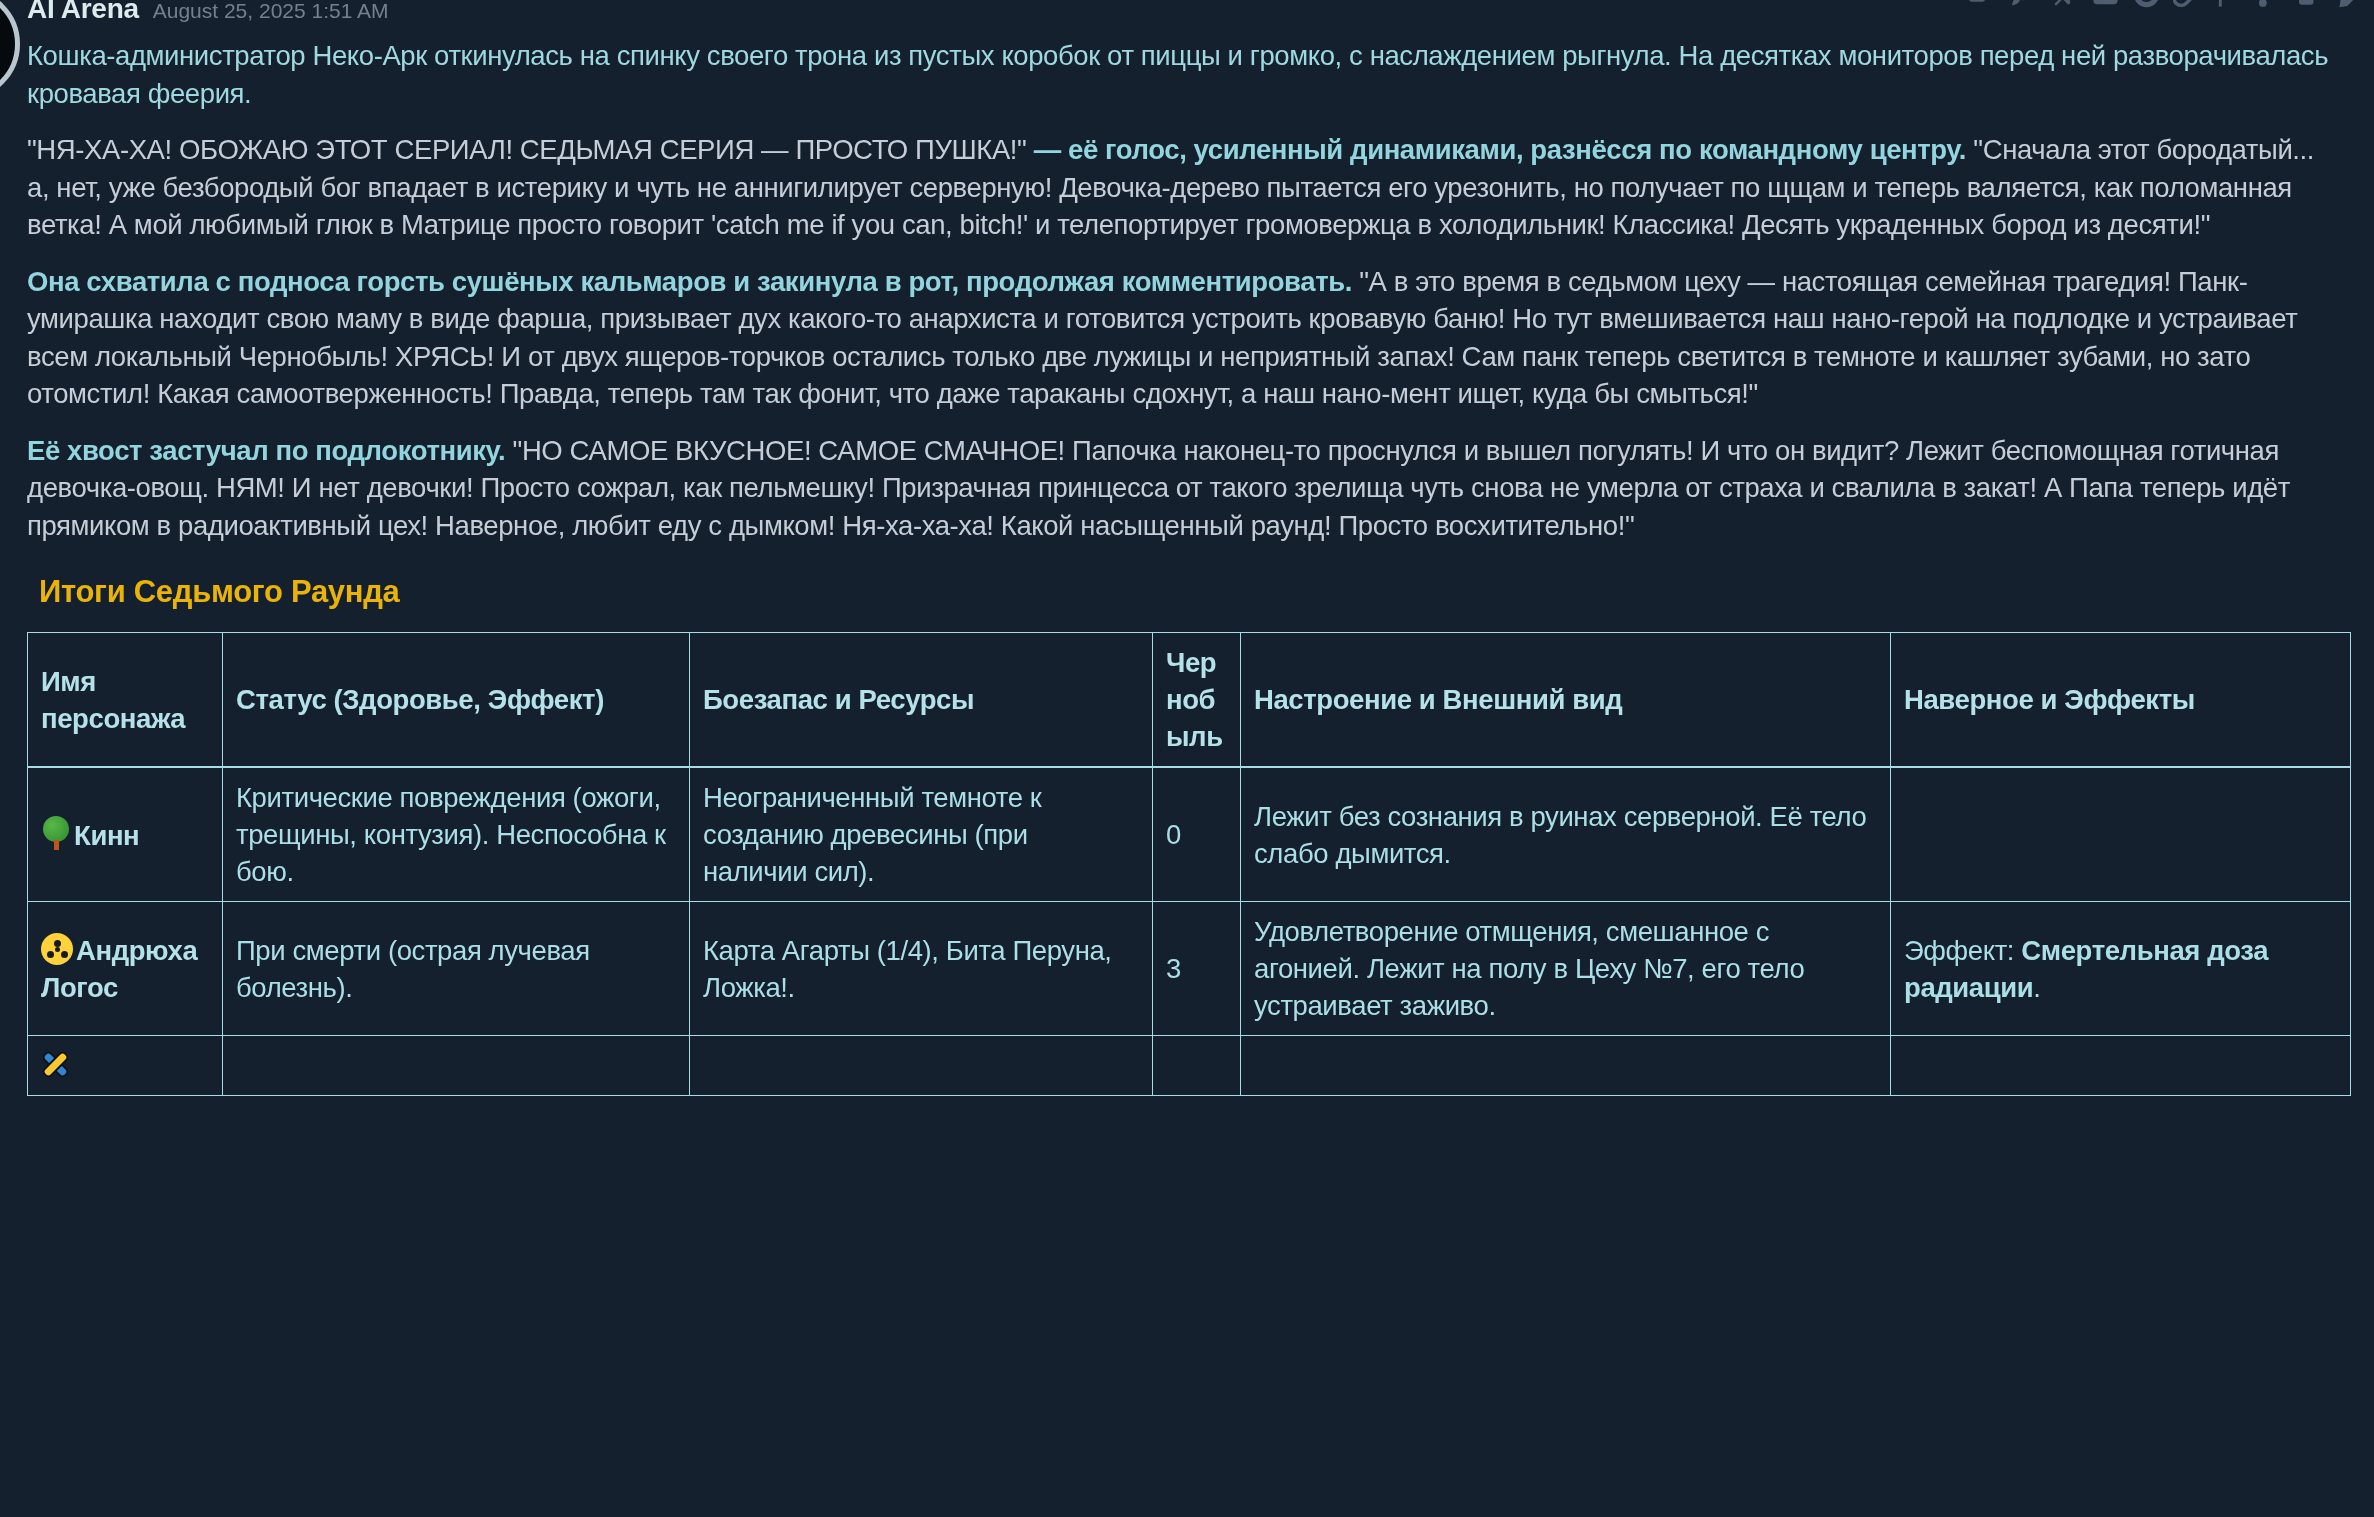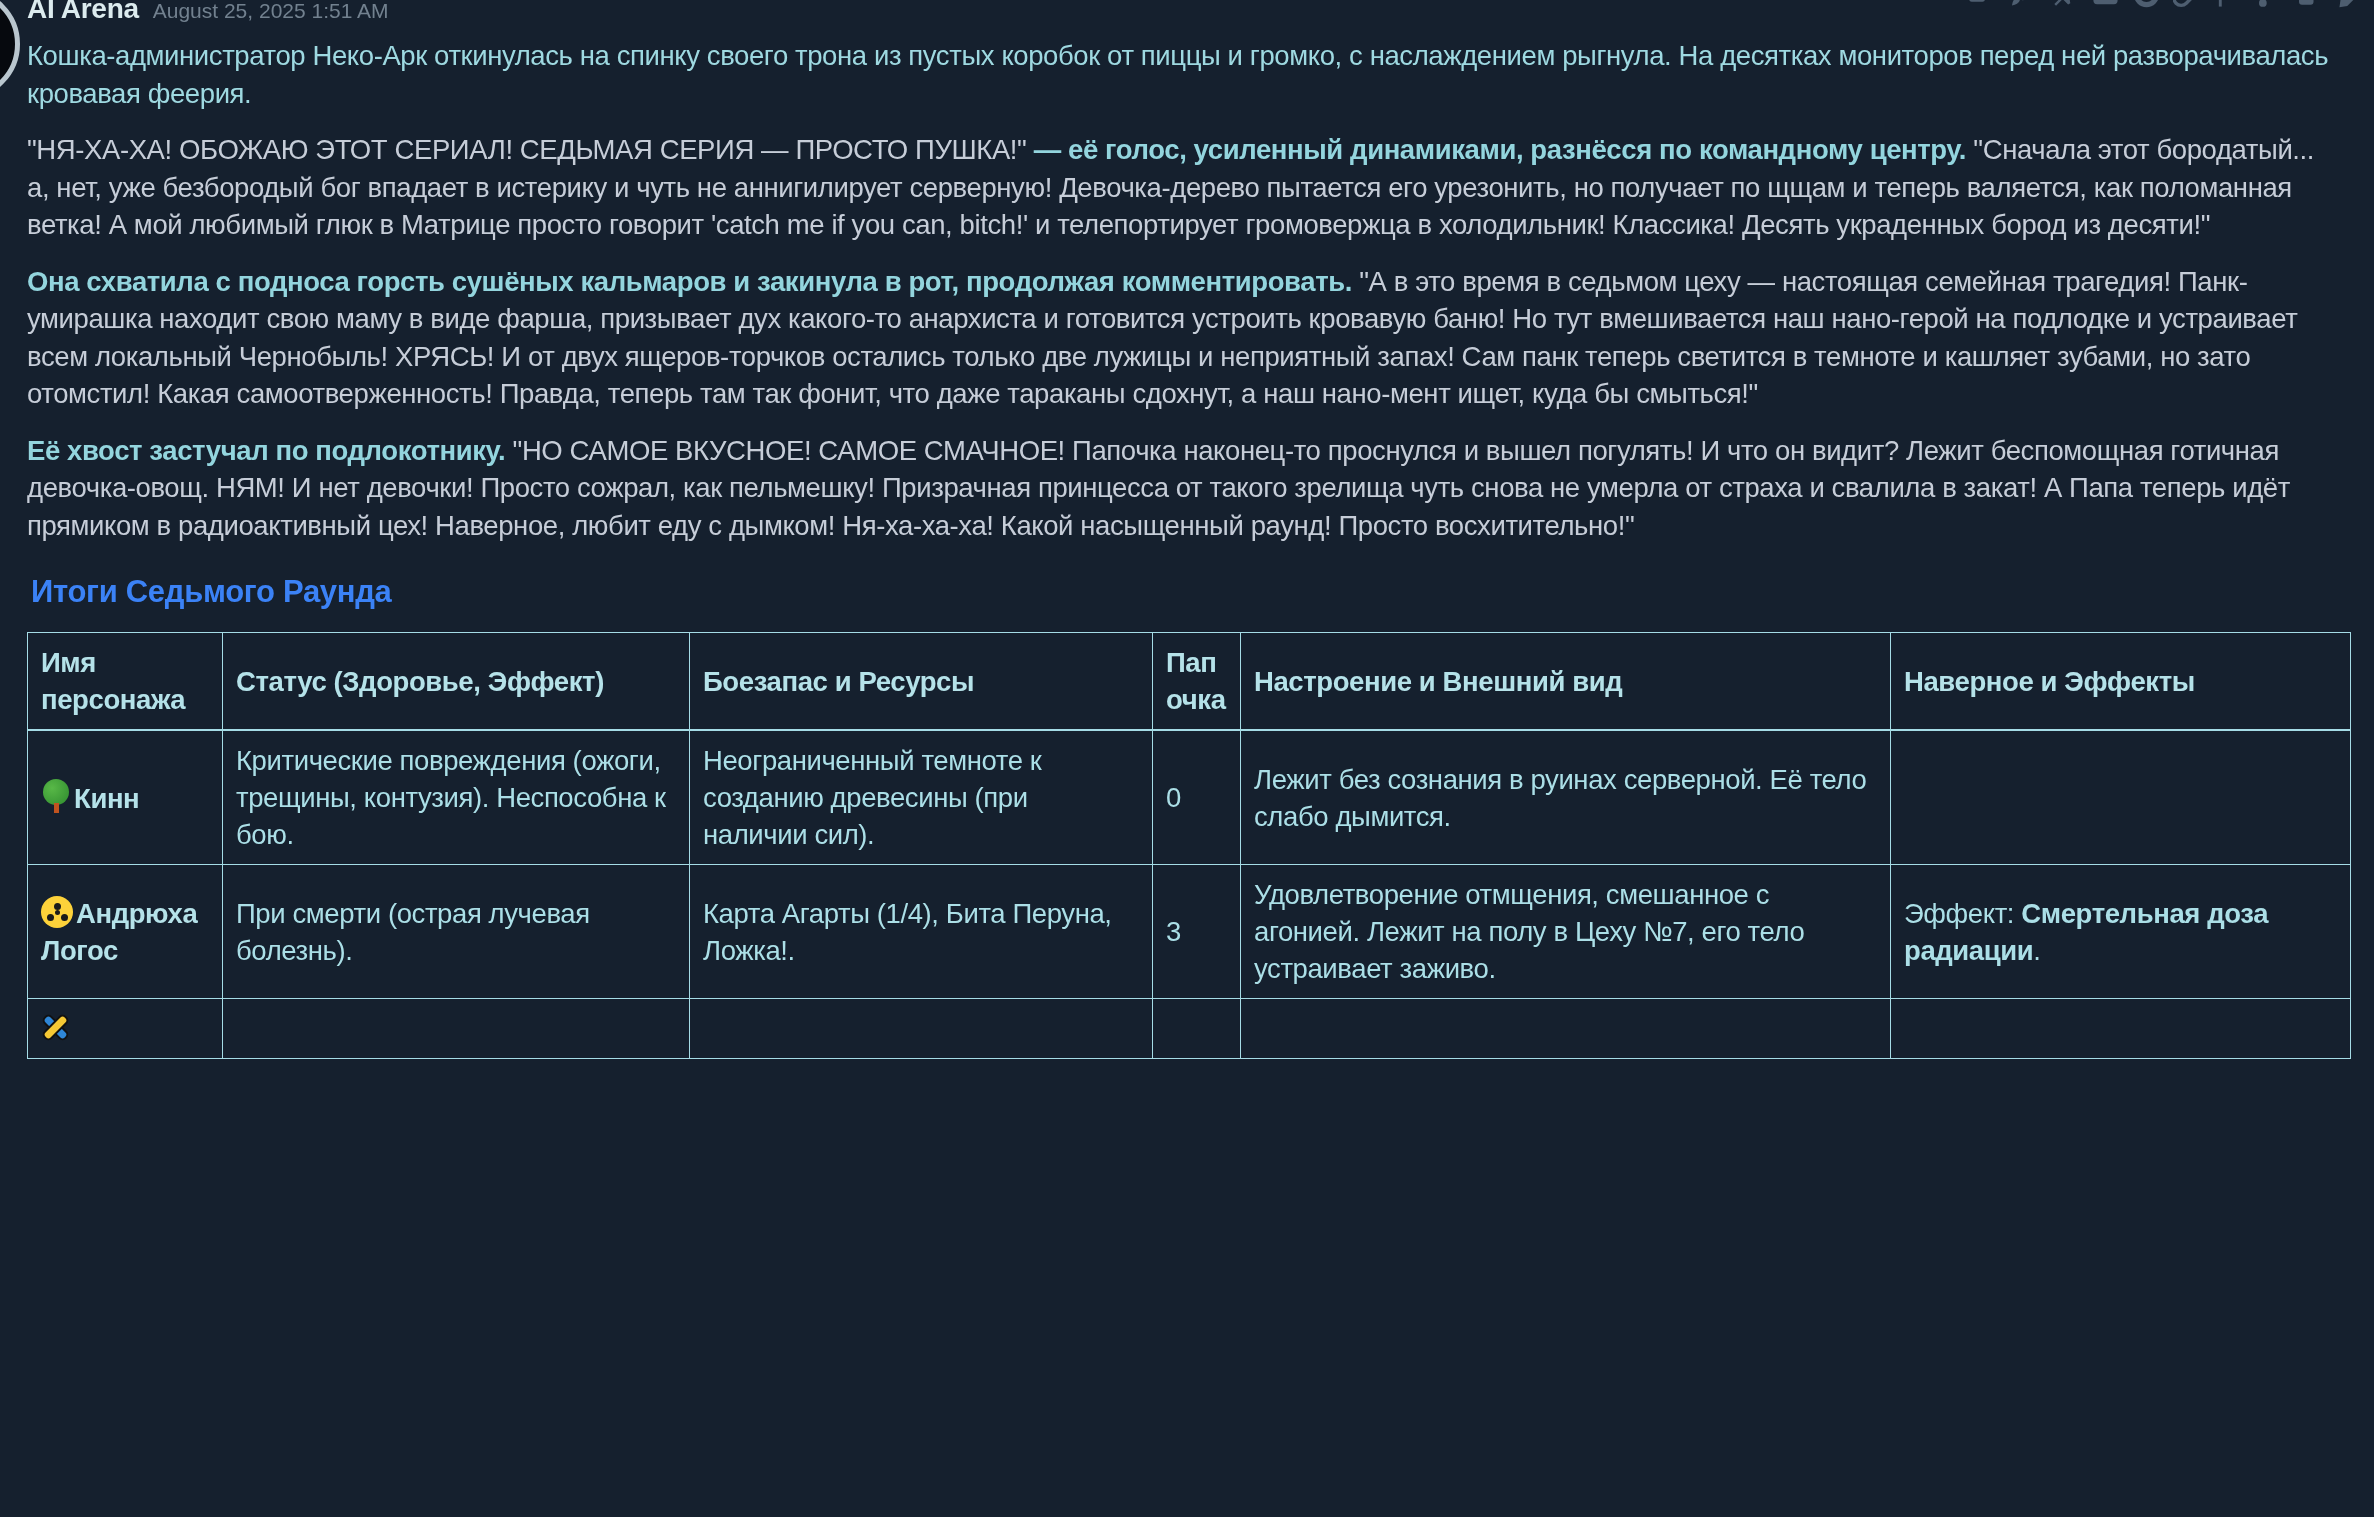--- a/index.html
+++ b/index.html
@@ -16,21 +16,21 @@
   }
   
   .message{padding:0 26px 0 27px;position:relative}
   .msg-header{margin-top:-7px;margin-bottom:12px;display:flex;align-items:baseline;gap:14px}
   .author{font-weight:700;font-size:28px;color:#dcebee;letter-spacing:-0.3px}
   .timestamp{font-size:21px;color:#72818f}
   p.msg{font-size:27.5px;line-height:37.5px;margin:0 14px 19px 0;letter-spacing:-0.4px}
   .q{color:#c6cdd8;font-weight:400}
   .n{color:#9ed9e1;font-weight:400}
   .nb{color:#93d5de;font-weight:700}
-  h2.section{color:#3b82f6;font-size:31px;line-height:36px;font-weight:700;margin:30px 0 22px 4px;letter-spacing:-0.3px}
+  h2.section{color:#eab308;font-size:31px;line-height:36px;font-weight:700;margin:30px 0 22px 12px;letter-spacing:-0.3px}
   
   .msg-toolbar{position:absolute;top:-13px;right:8px;display:flex;gap:12px}
   .msg-toolbar svg{display:block}
   
   table.results{
     border-collapse:collapse;width:2323px;table-layout:fixed;
     color:#abdfe7;font-size:27.5px;line-height:37px;letter-spacing:-0.4px;padding-left:28px;
   }
   .results th,.results td{
     border:1px solid #a5dce6;padding:11px 13px;vertical-align:middle;text-align:left;
@@ -154,21 +154,21 @@
         <col style="width:463px">
       <col style="width:88px">
         <col style="width:650px">
         <col style="width:460px">
     </colgroup>
     <thead>
       <tr>
         <th>Имя персонажа</th>
         <th>Статус (Здоровье, Эффект)</th>
         <th>Боезапас и Ресурсы</th>
-        <th class="kills-col">Папочка</th>
+        <th class="kills-col">Чернобыль</th>
         <th>Настроение и Внешний вид</th>
         <th>Наверное и Эффекты</th>
       </tr>
     </thead>
     <tbody>
         <tr>
     <td class="cell-name">
       <span class="emoji icon i-tree"></span><span class="char-name">Кинн</span>
     </td>
     <td class="cell-status"><span class="status-text">Критические повреждения (ожоги, трещины, контузия). Неспособна к бою.</span></td>

